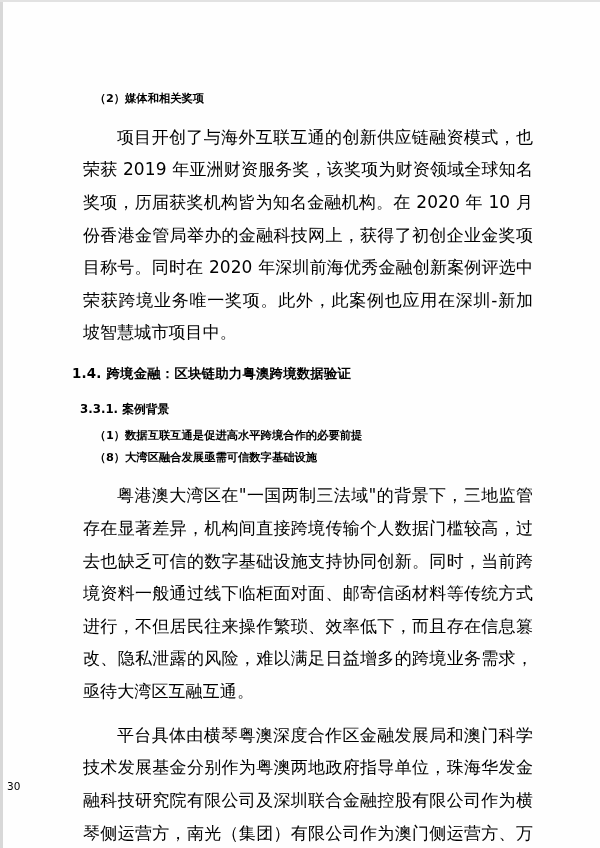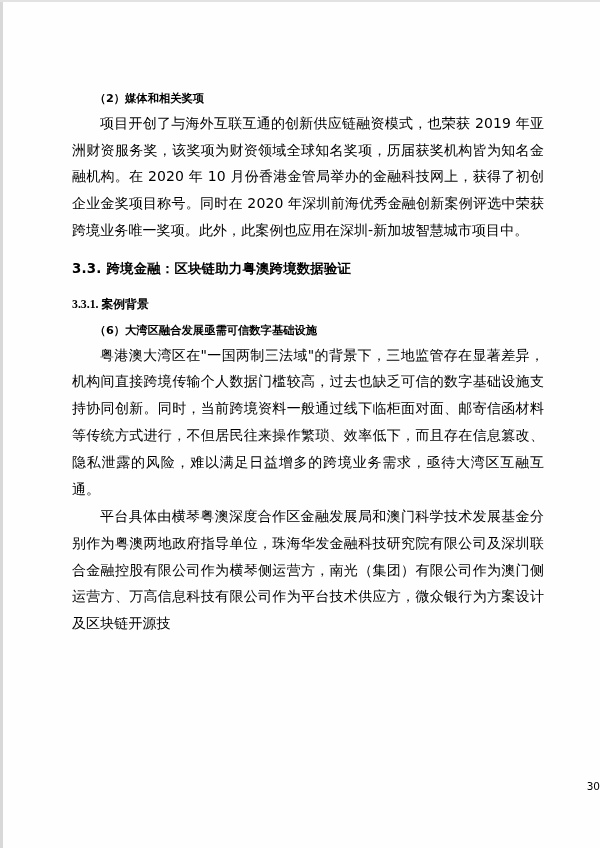--- a/index.html
+++ b/index.html
@@ -16,57 +16,56 @@
   }
   .page {
     position: relative;
     width: 600px;
     height: 848px;
     box-sizing: border-box;
     padding: 88px 56px 40px 72px;
     background: #fefefe;
   }
   .para {
-    font-size: 14px;
+    font-size: 17px;
     line-height: 1.92;
     text-align: justify;
     text-justify: inter-ideograph;
-    margin: 0;
+    margin: 11px;
     letter-spacing: 0.1px;
   }
   .indent2 {
     text-indent: 2em;
   }
   .h2 {
     font-size: 13.4px;
     font-weight: bold;
     margin: 14px 0 8px 0;
     line-height: 1.7;
     letter-spacing: 0.2px;
   }
   .h3 {
     font-size: 11.8px;
     font-weight: bold;
-    margin: 13px 0 6px 0;
+    margin: 13px 0 6px 8px;
     line-height: 1.7;
-    font-family: Liberation Serif, serif;
   }
   .sub-head {
     font-size: 11.3px;
     font-weight: bold;
     line-height: 1.92;
     text-indent: 2em;
     margin: 0;
   }
   .footer {
     position: absolute;
-    left: 0;
+    left: 7px;
     right: 0;
     bottom: 56px;
-    text-align: right;
+    text-align: left;
     font-size: 10.5px;
     color: #000;
   }
   .scan-edge-left {
     position: absolute;
     left: 0;
     top: 0;
     bottom: 0;
     width: 3px;
     background: #d8d8d8;
@@ -83,24 +82,25 @@
 </head>
 <body>
 
 <div class="page">
   <div class="scan-edge-left"></div>
   <div class="scan-edge-top"></div>
 
   <p class="sub-head">（2）媒体和相关奖项</p>
   <p class="para indent2">项目开创了与海外互联互通的创新供应链融资模式，也荣获 2019 年亚洲财资服务奖，该奖项为财资领域全球知名奖项，历届获奖机构皆为知名金融机构。在 2020 年 10 月份香港金管局举办的金融科技网上，获得了初创企业金奖项目称号。同时在 2020 年深圳前海优秀金融创新案例评选中荣获跨境业务唯一奖项。此外，此案例也应用在深圳-新加坡智慧城市项目中。</p>
 
-  <h2 class="h2">3.3. 跨境金融：区块链助力粤澳跨境数据验证</h2>
+  <h2 class="h2">1.4. 跨境金融：区块链助力粤澳跨境数据验证</h2>
 
   <h3 class="h3">3.3.1. 案例背景</h3>
 
+  <p class="sub-head">（1）数据互联互通是促进高水平跨境合作的必要前提</p>
 
-  <p class="sub-head">（6）大湾区融合发展亟需可信数字基础设施</p>
+  <p class="sub-head">（8）大湾区融合发展亟需可信数字基础设施</p>
   <p class="para indent2">粤港澳大湾区在"一国两制三法域"的背景下，三地监管存在显著差异，机构间直接跨境传输个人数据门槛较高，过去也缺乏可信的数字基础设施支持协同创新。同时，当前跨境资料一般通过线下临柜面对面、邮寄信函材料等传统方式进行，不但居民往来操作繁琐、效率低下，而且存在信息篡改、隐私泄露的风险，难以满足日益增多的跨境业务需求，亟待大湾区互融互通。</p>
 
   <p class="para indent2">平台具体由横琴粤澳深度合作区金融发展局和澳门科学技术发展基金分别作为粤澳两地政府指导单位，珠海华发金融科技研究院有限公司及深圳联合金融控股有限公司作为横琴侧运营方，南光（集团）有限公司作为澳门侧运营方、万高信息科技有限公司作为平台技术供应方，微众银行为方案设计及区块链开源技</p>
 
   <div class="footer">30</div>
 </div>
 
 </body></html>

